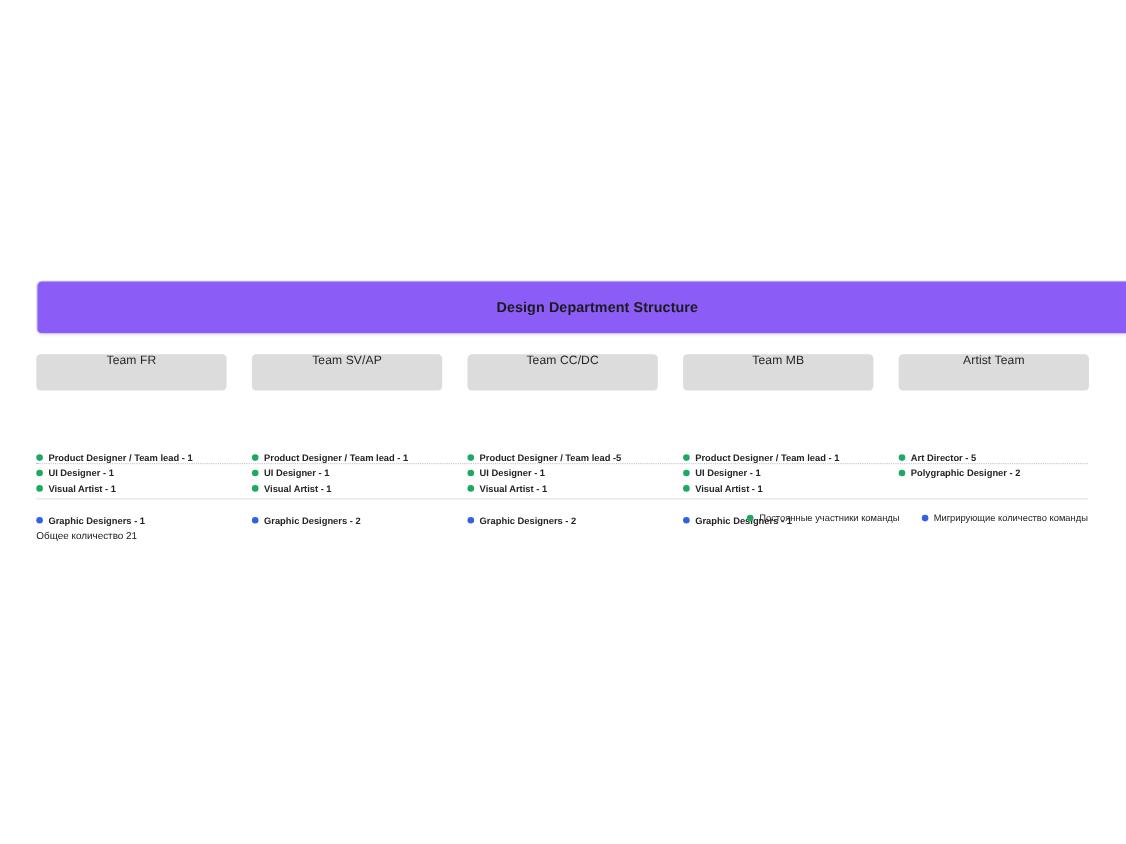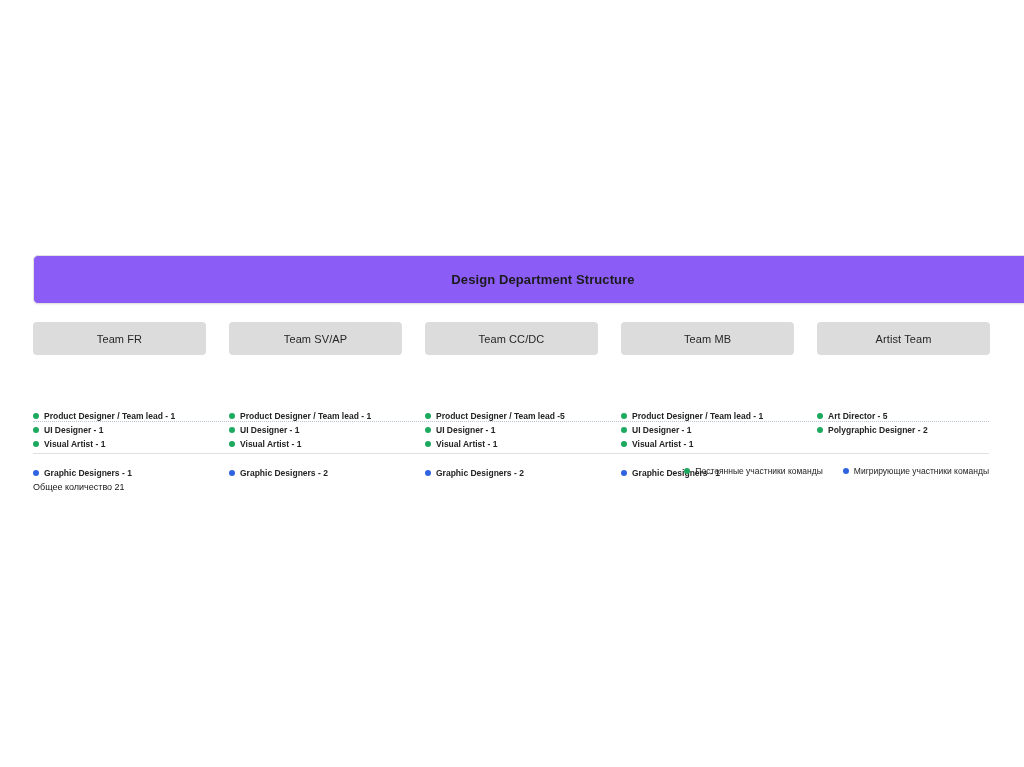--- a/index.html
+++ b/index.html
@@ -58,21 +58,21 @@
   .column {
     width: 173px;
     flex: 0 0 173px;
   }
 
   .team-header {
     height: 33px;
     background: #dcdcdc;
     border-radius: 4px;
     display: flex;
-    align-items: center;
+    align-items: flex-start;
     justify-content: center;
     font-size: 11px;
     color: #262626;
     letter-spacing: 0.1px;
   }
 
   
   .perm-list {
     position: absolute;
     top: 54px;
@@ -312,18 +312,18 @@
 
   <div class="footer">
     <span class="total-label">Общее количество 21</span>
     <div class="legend" id="legend-root">
         <div class="legend-item">
           <span class="dot green"></span>
           <span class="legend-label">Постоянные участники команды</span>
         </div>
         <div class="legend-item">
           <span class="dot blue"></span>
-          <span class="legend-label">Мигрирующие участники команды</span>
+          <span class="legend-label">Мигрирующие количество команды</span>
         </div>
       </div>
   </div>
 
 </div>
 
 </body></html>

